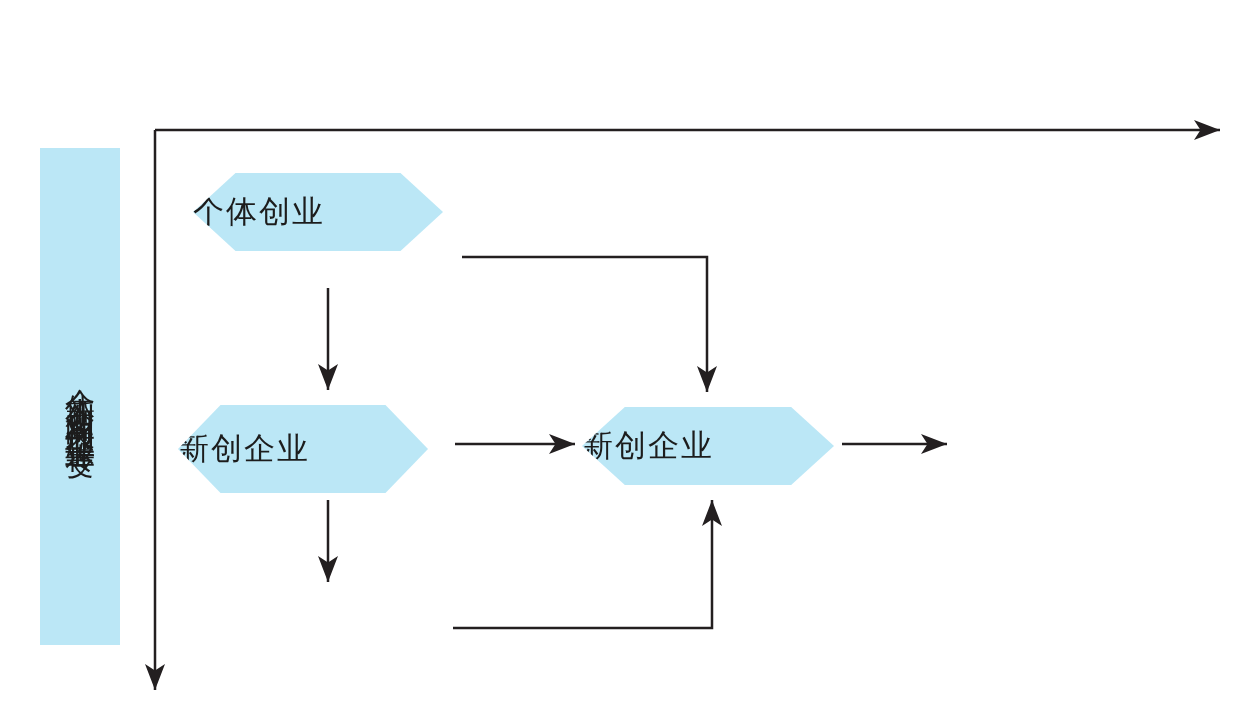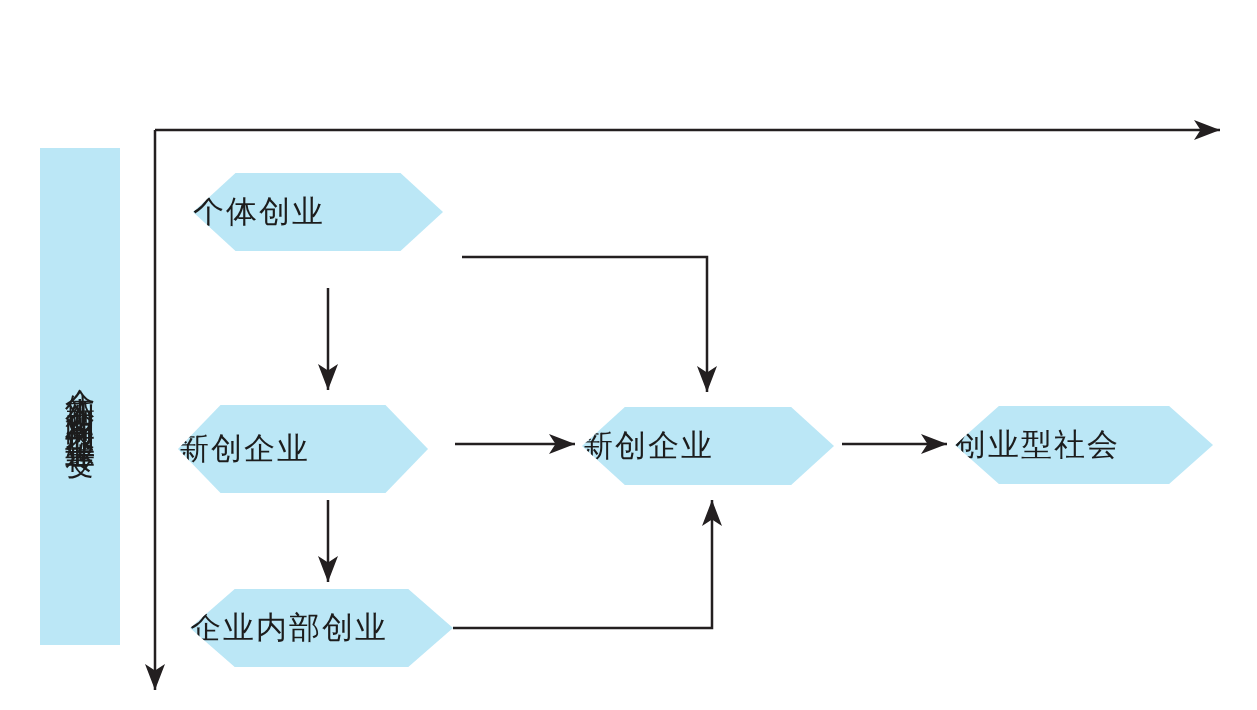--- a/index.html
+++ b/index.html
@@ -96,25 +96,19 @@
   </div>
 
   <div id="hex-individual" class="hex">
     <span>个体创业</span>
   </div>
 
   <div id="hex-new-venture" class="hex">
     <span>新创企业</span>
   </div>
 
-  <div id="hex-corporate" class="hex">
-    <span>企业内部创业</span>
-  </div>
 
   <div id="hex-social" class="hex">
     <span>新创企业</span>
   </div>
 
-  <div id="hex-society" class="hex">
-    <span>创业型社会</span>
-  </div>
 
 </div>
 
 </body></html>

